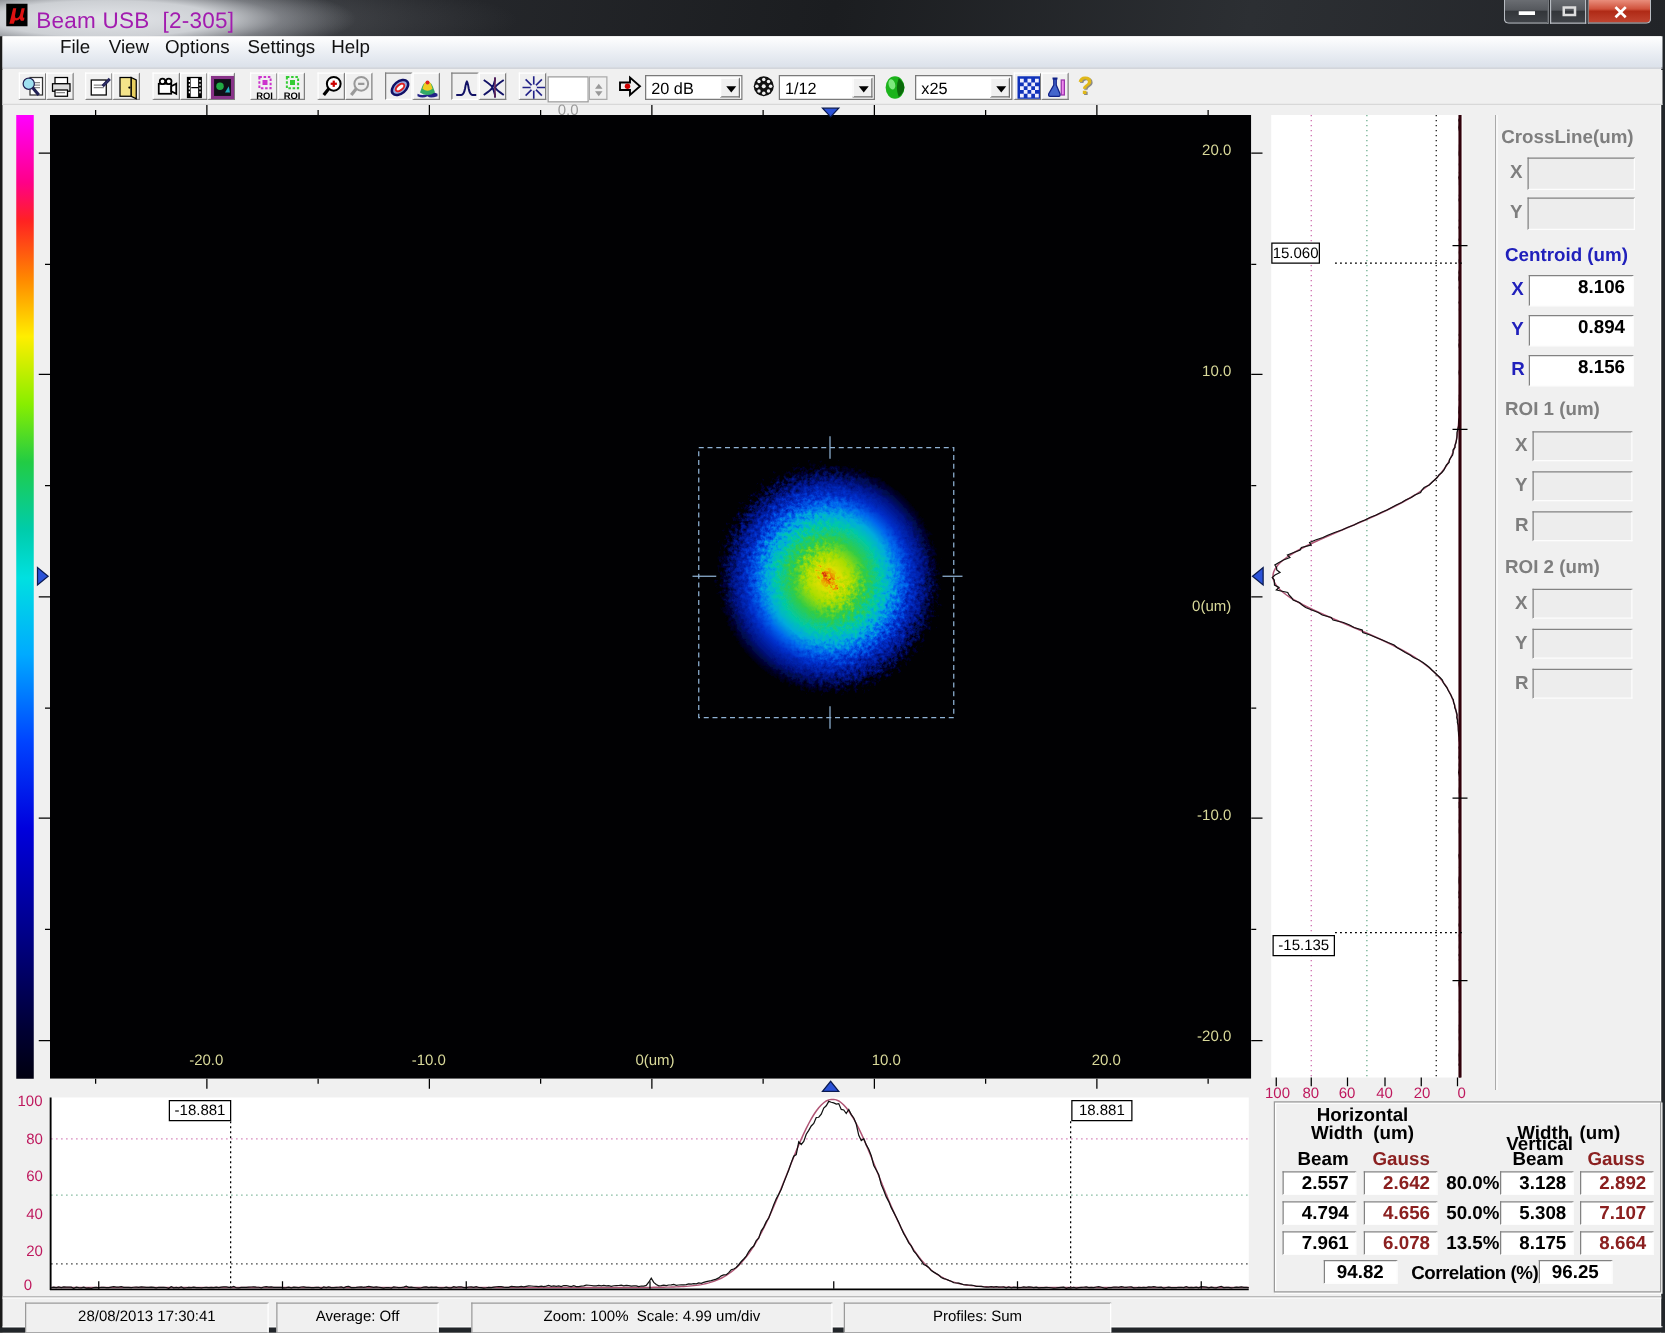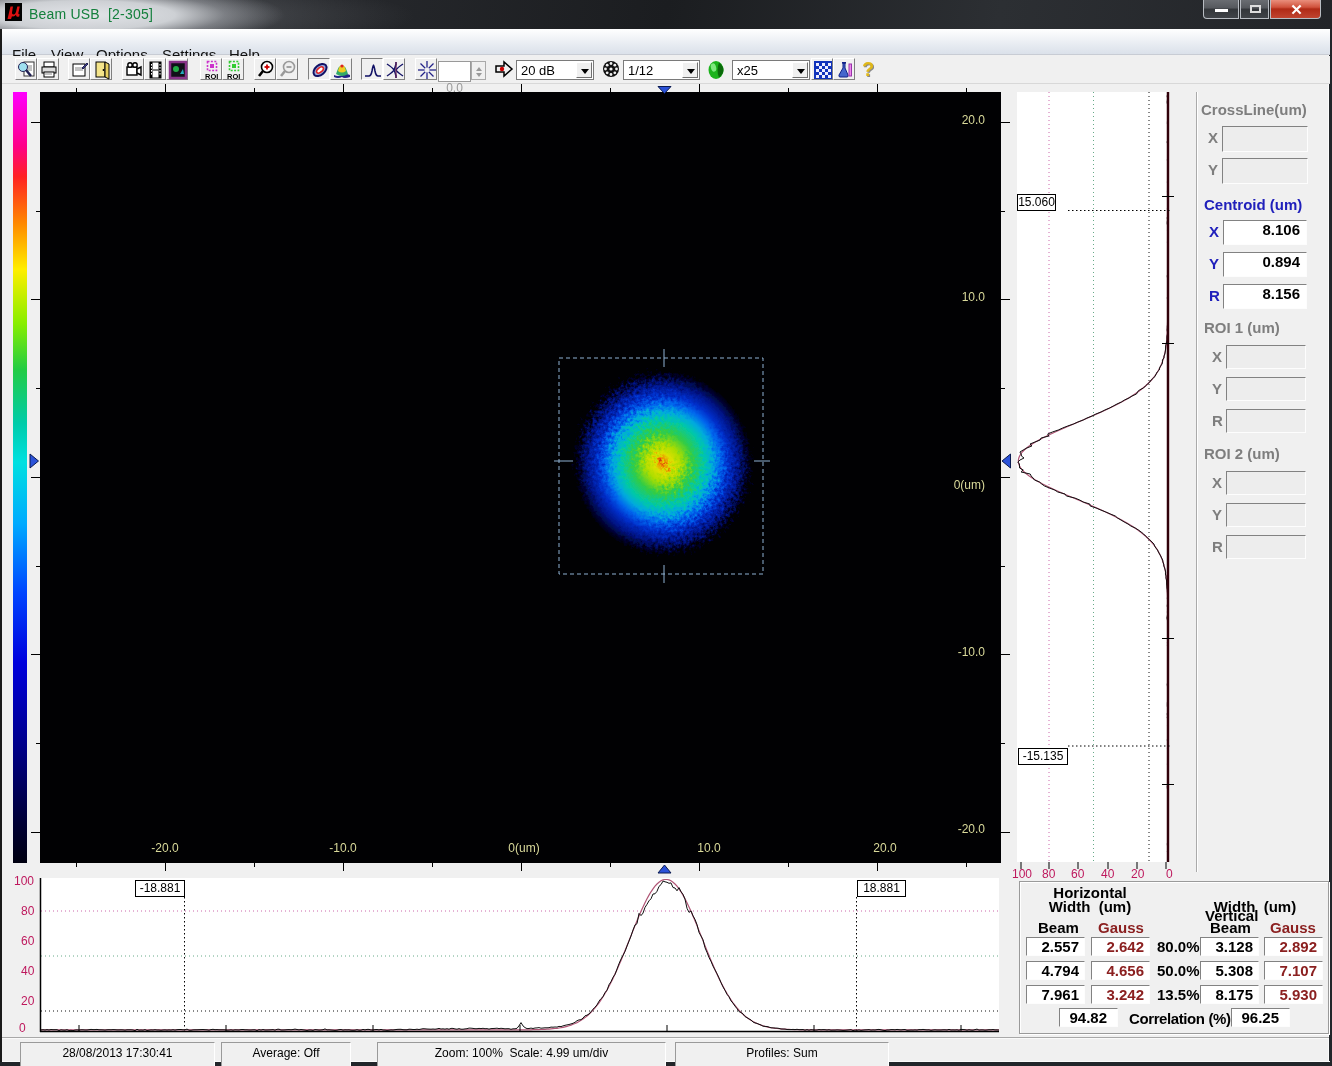--- a/index.html
+++ b/index.html
@@ -5,33 +5,33 @@
   font-family:"Liberation Sans",sans-serif; background:#f0f0f0; }
 .abs { position:absolute; }
 
 #titlebar { left:0; top:0; width:1332px; height:29px;
   background:
    radial-gradient(ellipse 200px 32px at 85px 15px, rgba(230,232,236,0.97) 0%, rgba(222,225,229,0.88) 45%, rgba(185,188,194,0.45) 70%, rgba(130,133,138,0) 100%),
    radial-gradient(ellipse 300px 36px at 115px 16px, rgba(190,193,198,0.35) 0%, rgba(150,153,158,0.18) 55%, rgba(110,114,120,0) 100%),
    linear-gradient(100deg, #3a3d42 0%, #26282c 25%, #1b1d20 50%, #2c2f33 75%, #222428 100%);
 }
 #titleicon { left:5px; top:3px; width:17px; height:18px; background:#000; }
-#titletext { left:29px; top:6px; font-size:14px; color:#15803d; letter-spacing:0.2px; }
+#titletext { left:29px; top:6px; font-size:18px; color:#a21caf; letter-spacing:0.2px; }
 .capbtn { top:0; height:19px; border:1px solid #b8bcc2; border-top:none;
   background:linear-gradient(#6a6d72 0%, #55585d 45%, #33363a 50%, #404348 100%); }
 #btnmin { left:1203px; width:36px; border-radius:0 0 0 4px; }
 #btnmax { left:1240px; width:29px; }
 #btnclose { left:1270px; width:51px; border-radius:0 0 4px 0;
   background:linear-gradient(#e98e7c 0%, #d0523c 40%, #b02a16 50%, #c04430 100%); }
 .capglyph { position:absolute; color:#fff; }
 
 #menubar { left:2px; top:29px; width:1328px; height:26px;
   background:linear-gradient(#ffffff, #e8ecf2 60%, #dbe1ea);
   border-bottom:1px solid #c8ccd4; font-size:15px; color:#111; }
-#menubar span { position:absolute; top:17px; }
+#menubar span { position:absolute; top:0;margin-left:36px; }
 
 #toolbar { left:2px; top:56px; width:1328px; height:28px; background:#f0f0f0;
   border-bottom:1px solid #d8d8d8; }
 .tbtn { position:absolute; top:2px; width:22px; height:22px; background:#f0f0f0;
   border-top:1px solid #ffffff; border-left:1px solid #ffffff;
   border-right:1px solid #808080; border-bottom:1px solid #808080; }
 .tbtn.sunk { border-top:1px solid #808080; border-left:1px solid #808080;
   border-right:1px solid #ffffff; border-bottom:1px solid #ffffff; }
 .tbtn svg { position:absolute; left:1px; top:1px; }
 .combo { position:absolute; top:4px; height:20px; border:1px solid #7a7a7a; background:#fff;
@@ -512,23 +512,23 @@
 <div class="tfield red" style="left:1091px;top:937px">2.642</div>
 <div class="tlabel" style="left:1157px;top:938px">80.0%</div>
 <div class="tfield" style="left:1200px;top:937px">3.128</div>
 <div class="tfield red" style="left:1264px;top:937px">2.892</div>
 <div class="tfield" style="left:1026px;top:961px">4.794</div>
 <div class="tfield red" style="left:1091px;top:961px">4.656</div>
 <div class="tlabel" style="left:1157px;top:962px">50.0%</div>
 <div class="tfield" style="left:1200px;top:961px">5.308</div>
 <div class="tfield red" style="left:1264px;top:961px">7.107</div>
 <div class="tfield" style="left:1026px;top:985px">7.961</div>
-<div class="tfield red" style="left:1091px;top:985px">3.242</div>
+<div class="tfield red" style="left:1091px;top:985px">6.078</div>
 <div class="tlabel" style="left:1157px;top:986px">13.5%</div>
 <div class="tfield" style="left:1200px;top:985px">8.175</div>
-<div class="tfield red" style="left:1264px;top:985px">5.930</div>
+<div class="tfield red" style="left:1264px;top:985px">8.664</div>
 <div class="tfield" style="left:1059px;top:1008px;padding-right:10px">94.82</div>
 <div class="tlabel" style="left:1129px;top:1010px;letter-spacing:-0.4px">Correlation (%)</div>
 <div class="tfield" style="left:1231px;top:1008px;padding-right:10px">96.25</div>
 
 <div class="sfield" style="left:20px;width:195px">28/08/2013 17:30:41</div>
 <div class="sfield" style="left:221px;width:130px">Average: Off</div>
 <div class="sfield" style="left:377px;width:289px">Zoom: 100%&nbsp; Scale: 4.99 um/div</div>
 <div class="sfield" style="left:675px;width:214px">Profiles: Sum</div>
 </body></html>

